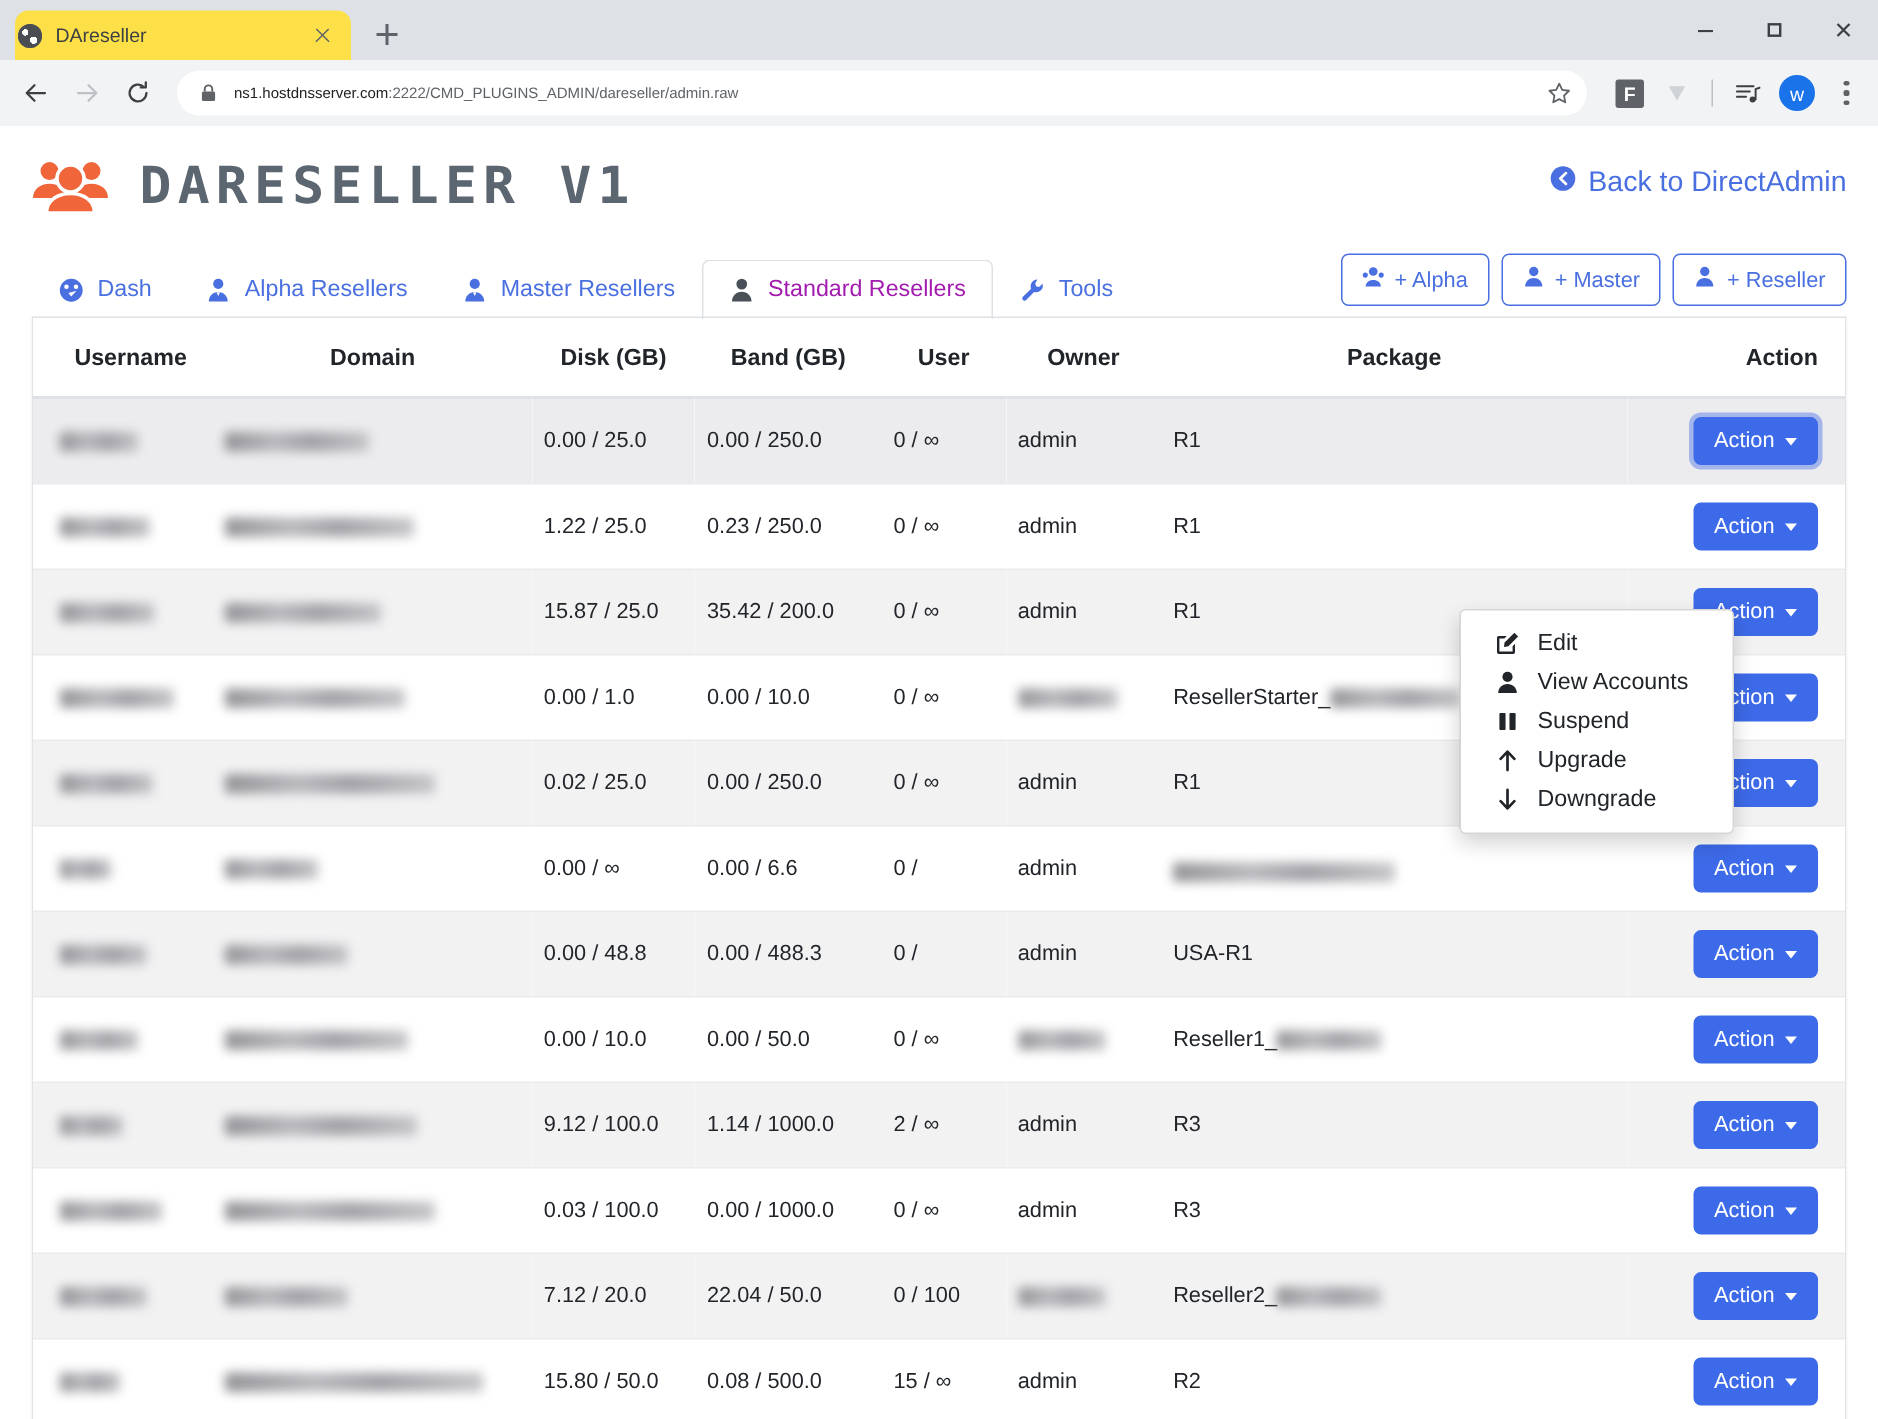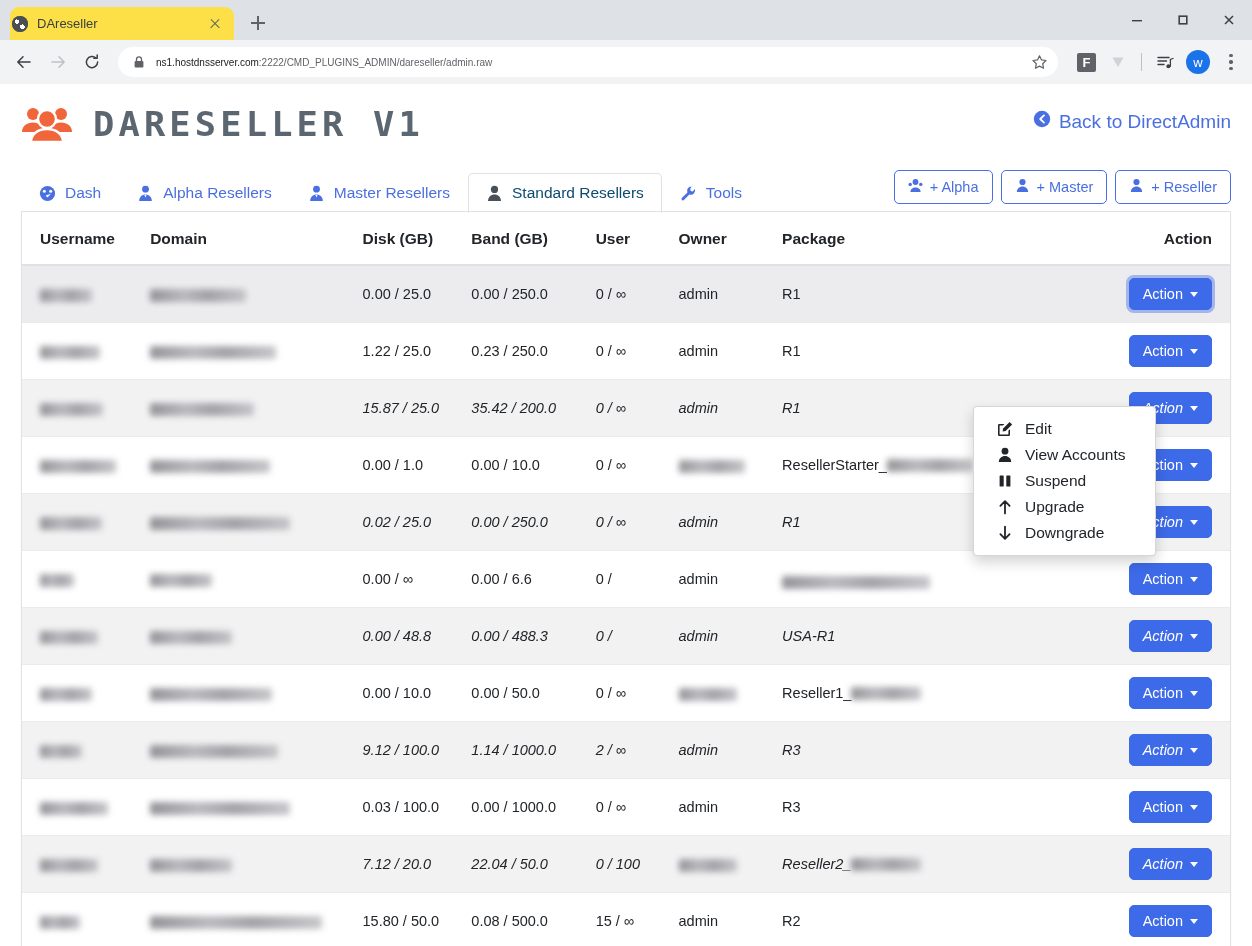--- a/index.html
+++ b/index.html
@@ -112,21 +112,21 @@
   }
   #navtabs{ display:flex; align-items:flex-end; gap:0; }
   .navtab{
     display:flex; align-items:center; gap:9px;
     padding:10px 17px; font-size:15.5px; color:#4a6fe0; cursor:pointer;
     border:1px solid transparent; border-radius:5px 5px 0 0;
     background:transparent; white-space:nowrap;
     position:relative; top:1px;
   }
   .navtab.active{
-    color:#0c4a6e; background:#fff;
+    color:#a21caf; background:#fff;
     border-color:#dee2e6 #dee2e6 #fff;
     text-align:right;
   }
   .navtab .ic{ width:17px;height:17px;display:flex;align-items:center;justify-content:center;flex:none;}
   #navbtns{ margin-left:auto; display:flex; gap:8px; align-items:center; padding-bottom:8px; }
   .obtn{
     display:flex;align-items:center;gap:7px;
     border:1px solid #4a6fe0; color:#4a6fe0; background:#fff;
     border-radius:5px; padding:7px 13px; font-size:14.5px; cursor:pointer;
     white-space:nowrap;
@@ -137,29 +137,29 @@
 
   
   #card{
     margin:0 21px; background:#fff; border:1px solid #e3e3e3;
     border-top:none; border-radius:0 0 4px 4px; min-height:670px;
     box-shadow:0 1px 2px rgba(0,0,0,.05);
   }
 
   table{ width:100%; border-collapse:collapse; table-layout:fixed; }
   thead th{
-    text-align:left; font-size:15.5px; font-weight:bold; color:#212529;
+    text-align:center; font-size:15.5px; font-weight:bold; color:#212529;
     padding:18px 8px 16px 8px; border-bottom:2px solid #dee2e6;
     white-space:nowrap;
   }
   tbody td{
     font-size:14.5px; color:#212529; padding:12px 8px;
     border-bottom:1px solid #e9ecef; white-space:nowrap; overflow:hidden;
   }
-  tbody tr.odd td{ background:#f2f2f3;font-style:italic; }
+  tbody tr.odd td{ background:#f2f2f3; }
   tbody tr.hl td{ background:#ececee; }
 
   .col-user{ width:116px; padding-left:18px !important; }
   .col-dom{ width:205px; }
   .col-disk{ width:105px; }
   .col-band{ width:120px; }
   .col-u{ width:80px; }
   .col-own{ width:100px; }
   .col-pkg{ width:300px; }
   .col-act{ width:140px; text-align:right; padding-right:18px !important; }

